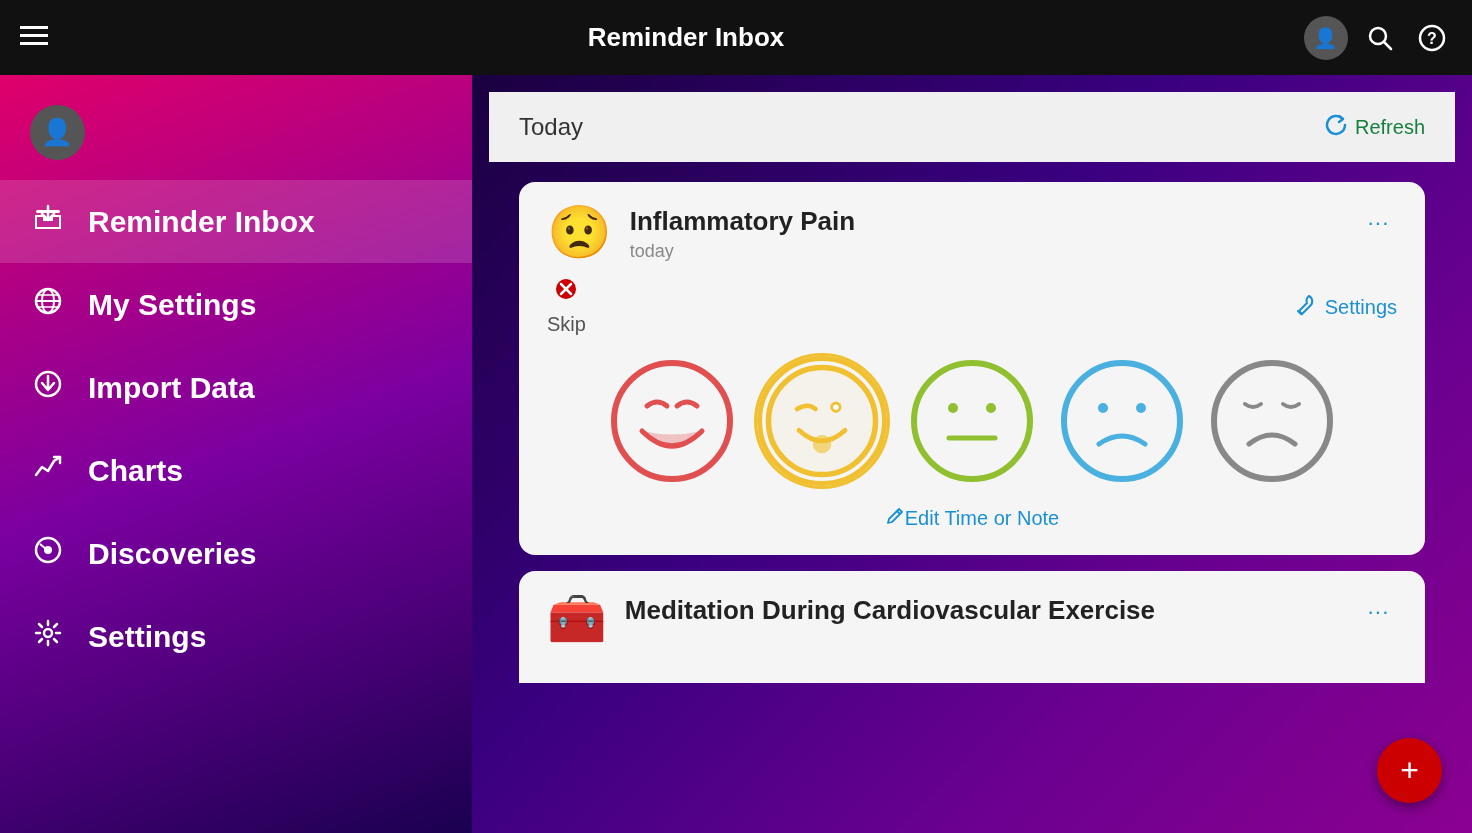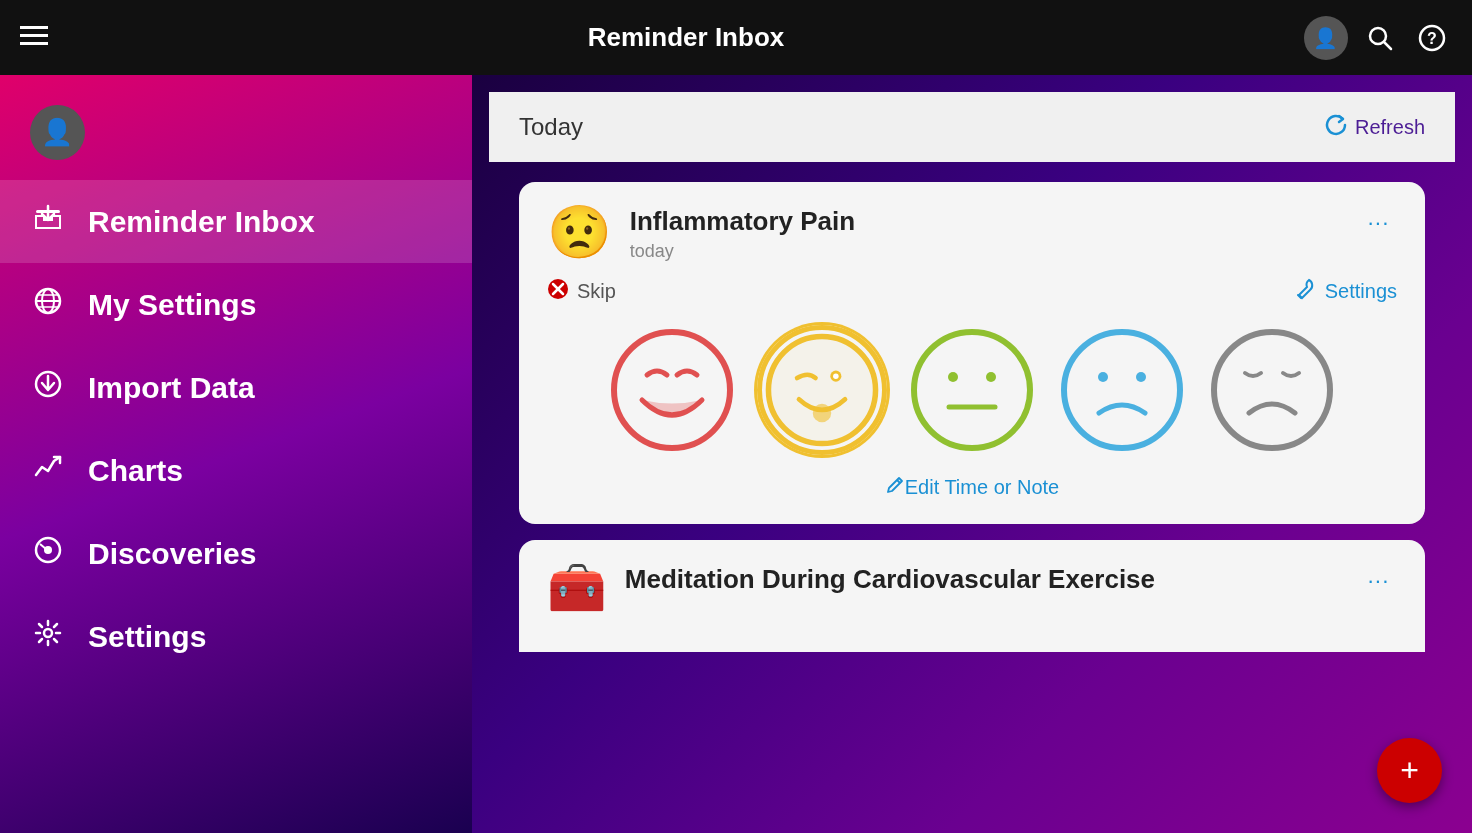--- a/index.html
+++ b/index.html
@@ -137,21 +137,21 @@
     }
     .today-label {
       font-size: 24px;
       color: #333;
       font-weight: 500;
     }
     .refresh-btn {
       display: flex;
       align-items: center;
       gap: 8px;
-      color: #4c1d95;
+      color: #15803d;
       font-size: 20px;
       cursor: pointer;
       font-weight: 500;
     }
     .refresh-icon {
       font-size: 18px;
     }
 
     
     .cards-container {
@@ -205,20 +205,21 @@
       align-items: center;
       margin-bottom: 20px;
     }
     .skip-btn {
       display: flex;
       align-items: center;
       gap: 8px;
       color: #555;
       font-size: 20px;
       cursor: pointer;
+      flex-direction: column;
     }
     .skip-icon {
       color: #e00;
       font-size: 20px;
     }
     .settings-btn {
       display: flex;
       align-items: center;
       gap: 8px;
       color: #1a90d4;

